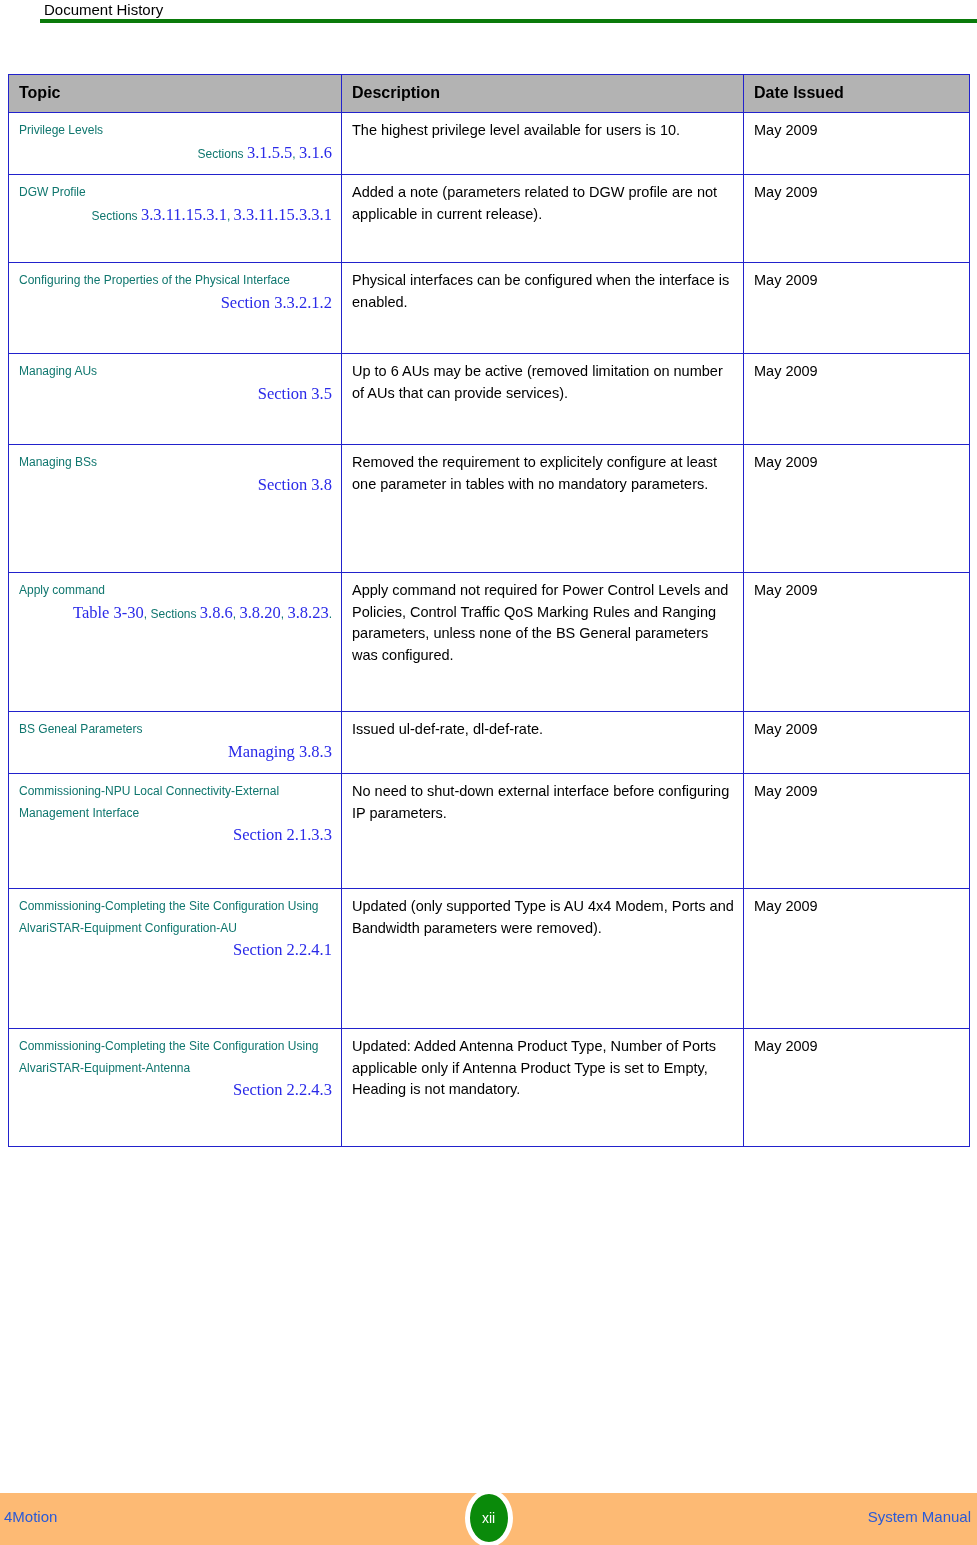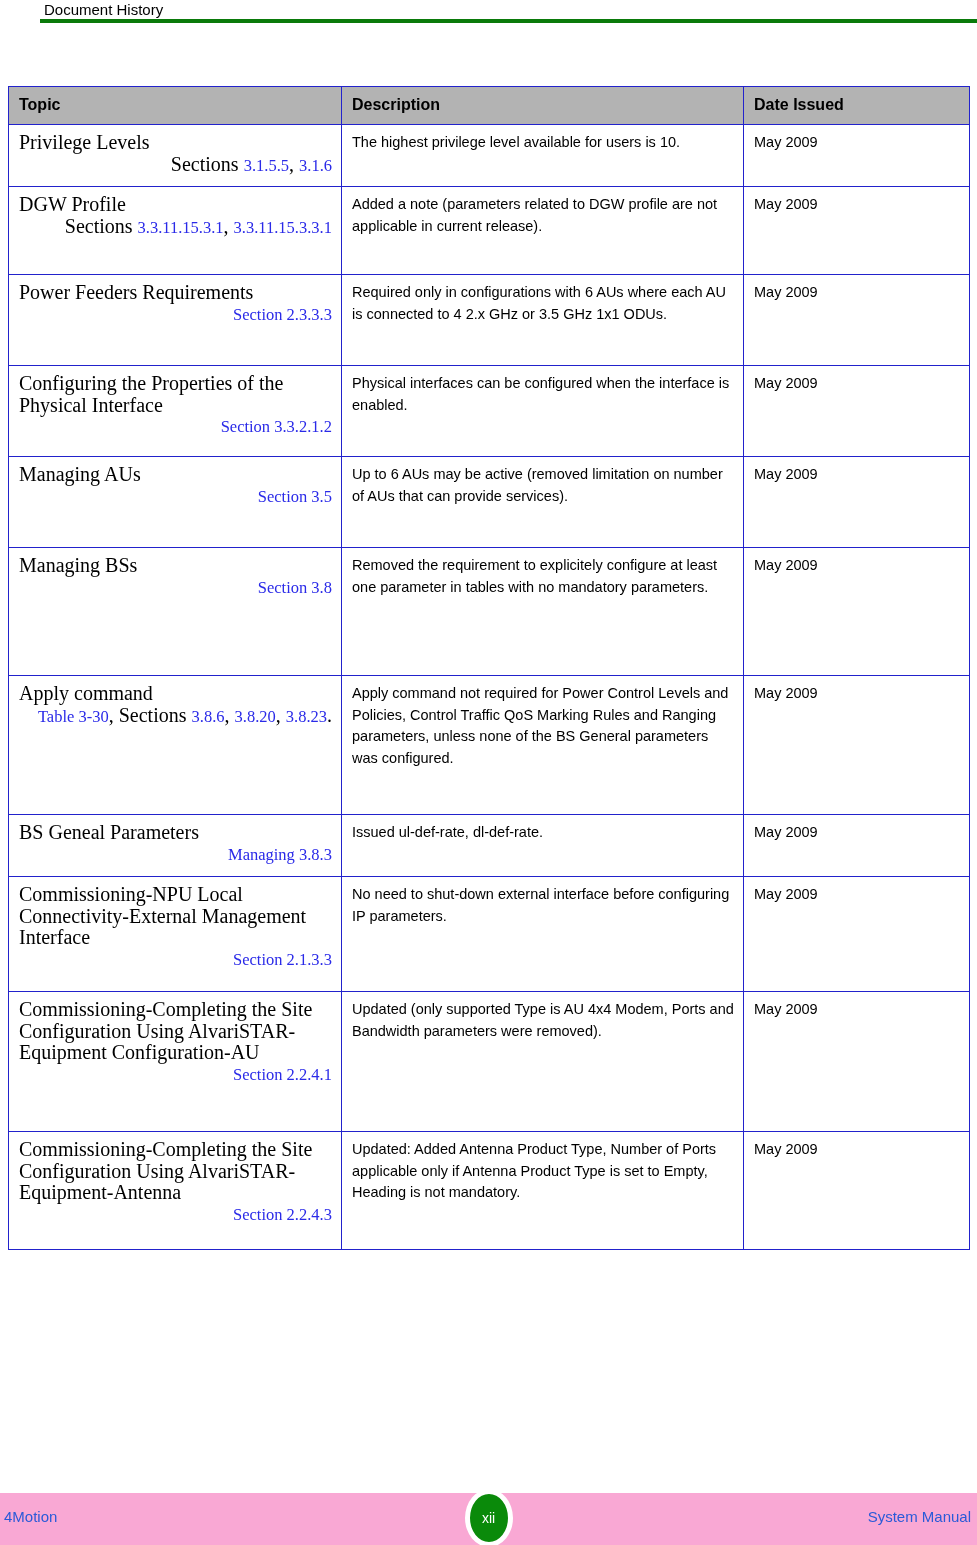--- a/index.html
+++ b/index.html
@@ -41,21 +41,21 @@
     top: 19px;
     width: 977px;
     height: 4px;
     background: #0a7a0a;
   }
 
   
   .history-table {
     position: absolute;
     left: 8px;
-    top: 86px;
+    top: 74px;
     width: 961px;
     border-collapse: collapse;
     table-layout: fixed;
   }
   .history-table col.c-topic { width: 333px; }
   .history-table col.c-desc  { width: 402px; }
   .history-table col.c-date  { width: 226px; }
 
   .history-table th,
   .history-table td {
@@ -76,23 +76,23 @@
     padding-bottom: 8px;
   }
 
   
   .xref {
     font-family: "Liberation Serif", serif;
     color: #2a2ae8;
     font-size: 16.5px;
   }
   .plain {
-    font-family: Liberation Serif, serif;
-    color: #000000;
-    font-size: 20px;
+    font-family: Liberation Sans, sans-serif;
+    color: #0f766e;
+    font-size: 12px;
   }
 
   .topic-title { display: block; }
   .topic-refs  { display: block; text-align: right; }
 
   
   tr[data-row="0"] td { height: 47px; }
   tr[data-row="1"] td { height: 73px; }
   tr[data-row="2"] td { height: 76px; }
   tr[data-row="3"] td { height: 76px; margin-left: 32px; }
@@ -104,21 +104,21 @@
   tr[data-row="9"] td { height: 125px; }
   tr[data-row="10"] td { height: 103px; }
 
   
   .page-footer {
     position: absolute;
     left: 0;
     bottom: 0;
     width: 977px;
     height: 52px;
-    background: #f9a8d4;
+    background: #fdba74;
   }
   .footer-left {
     position: absolute;
     left: 4px;
     top: 14px;
     font-size: 15px;
     line-height: 20px;
     color: #2a5ad8;
     white-space: nowrap;
   }
@@ -181,28 +181,20 @@
         <td>May 2009</td>
       </tr>
       <tr data-row="1">
         <td>
           <span class="topic-title plain">DGW Profile</span>
           <span class="topic-refs"><span class="plain">Sections </span><span class="xref">3.3.11.15.3.1</span><span class="plain">, </span><span class="xref"> 3.3.11.15.3.3.1</span></span>
         </td>
         <td>Added a note (parameters related to DGW profile are not applicable in current release).</td>
         <td>May 2009</td>
       </tr>
-      <tr data-row="2">
-        <td>
-          <span class="topic-title plain">Power Feeders Requirements</span>
-          <span class="topic-refs"><span class="xref">Section 2.3.3.3</span></span>
-        </td>
-        <td>Required only in configurations with 6 AUs where each AU is connected to 4 2.x GHz or 3.5 GHz 1x1 ODUs.</td>
-        <td>May 2009</td>
-      </tr>
       <tr data-row="3">
         <td>
           <span class="topic-title plain">Configuring the Properties of the Physical Interface</span>
           <span class="topic-refs"><span class="xref">Section 3.3.2.1.2</span></span>
         </td>
         <td>Physical interfaces can be configured when the interface is enabled.</td>
         <td>May 2009</td>
       </tr>
       <tr data-row="4">
         <td>

